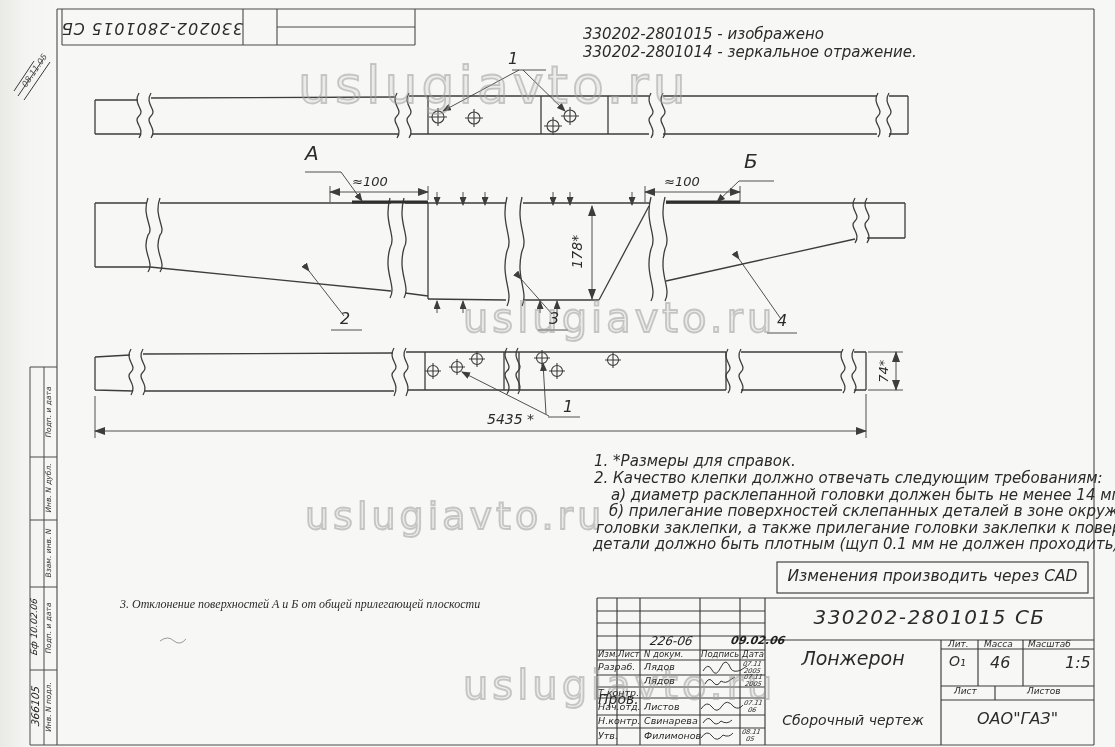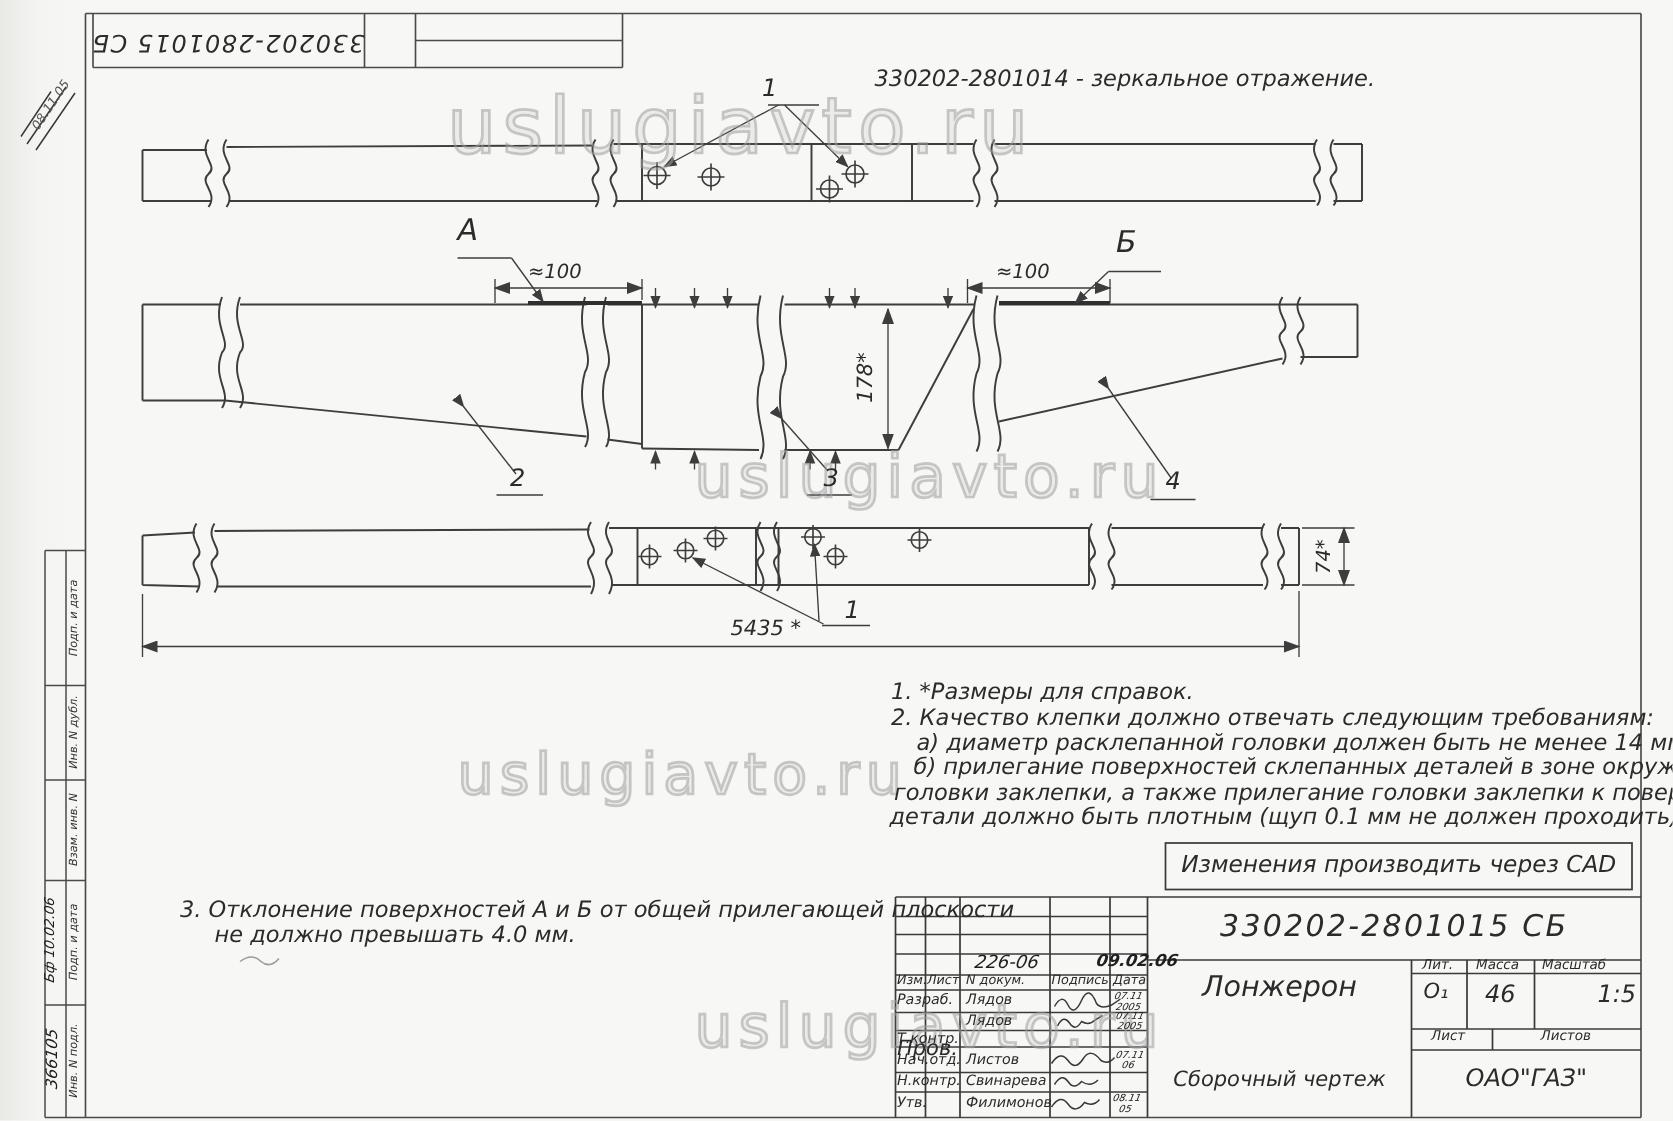--- a/index.html
+++ b/index.html
@@ -240,20 +240,21 @@
 </svg>
 
 <div class="wm" style="left:298px;top:55px;font-size:52px;">uslugiavto.ru</div>
 <div class="wm" style="left:463px;top:295px;font-size:40px;">uslugiavto.ru</div>
 <div class="wm" style="left:305px;top:494px;font-size:38px;">uslugiavto.ru</div>
 <div class="wm" style="left:463px;top:662px;font-size:40px;">uslugiavto.ru</div>
 
 <div class="t ctr rot180" style="left:62px;top:9px;width:181px;height:36px;line-height:34px;font-size:16px;letter-spacing:1px;">330202-2801015 СБ</div>
 <div class="t" style="left:16px;top:66px;font-size:8.5px;color:#555;transform:rotate(-56deg);">08.11.05</div>
 
+<div class="t" style="left:583px;top:26px;font-size:15px;">330202-2801015  -  изображено</div>
 <div class="t" style="left:583px;top:44px;font-size:15px;">330202-2801014  -  зеркальное отражение.</div>
 
 <div class="t" style="left:305px;top:142px;font-size:20px;">А</div>
 <div class="t" style="left:744px;top:150px;font-size:20px;">Б</div>
 <div class="t" style="left:352px;top:175px;font-size:13px;">≈100</div>
 <div class="t" style="left:664px;top:175px;font-size:13px;">≈100</div>
 <div class="t ctr rotccw" style="left:553px;top:244px;width:50px;font-size:14px;">178*</div>
 <div class="t" style="left:508px;top:50px;font-size:16px;">1</div>
 <div class="t" style="left:340px;top:310px;font-size:16px;">2</div>
 <div class="t" style="left:549px;top:310px;font-size:16px;">3</div>
@@ -261,22 +262,21 @@
 <div class="t" style="left:563px;top:398px;font-size:16px;">1</div>
 <div class="t" style="left:487px;top:412px;font-size:14px;">5435 *</div>
 <div class="t ctr rotccw" style="left:864px;top:364px;width:40px;font-size:13px;">74*</div>
 
 <div class="t" style="left:594px;top:453px;font-size:15px;">1. *Размеры для справок.</div>
 <div class="t" style="left:594px;top:470px;font-size:15px;">2. Качество клепки должно отвечать следующим требованиям:</div>
 <div class="t" style="left:611px;top:487px;font-size:15px;">а) диаметр расклепанной головки должен быть не менее 14 мм;</div>
 <div class="t" style="left:609px;top:503px;font-size:15px;">б) прилегание поверхностей склепанных деталей в зоне окружности</div>
 <div class="t" style="left:596px;top:520px;font-size:15px;">головки заклепки, а также прилегание головки заклепки к поверхности</div>
 <div class="t" style="left:593px;top:536px;font-size:15px;">детали должно быть плотным (щуп 0.1 мм не должен проходить).</div>
-<div class="t" style="left:120px;top:598px;font-size:15px;">3. Отклонение поверхностей А и Б от общей прилегающей плоскости</div>
-<div class="t" style="left:143px;top:615px;font-size:15px;">не должно превышать 4.0 мм.</div>
+<div class="t" style="left:120px;top:598px;font-size:12px;font-family:Liberation Serif, serif;">3. Отклонение поверхностей А и Б от общей прилегающей плоскости</div>
 <div class="t ctr" style="left:777px;top:562px;width:311px;height:31px;line-height:29px;font-size:15.5px;">Изменения производить через CAD</div>
 
 <div class="t ctr" style="left:765px;top:606px;width:329px;font-size:20px;letter-spacing:1.5px;">330202-2801015 СБ</div>
 <div class="t hw" style="left:650px;top:635px;font-size:12px;">226-06</div>
 <div class="t hw" style="left:731px;top:635px;font-size:11px;font-weight:bold;">09.02.06</div>
 
 <div class="t" style="left:598px;top:650px;font-size:8.5px;">Изм.</div>
 <div class="t" style="left:618px;top:650px;font-size:8.5px;">Лист</div>
 <div class="t" style="left:644px;top:650px;font-size:8.5px;">N докум.</div>
 <div class="t" style="left:701px;top:650px;font-size:8.5px;">Подпись</div>

